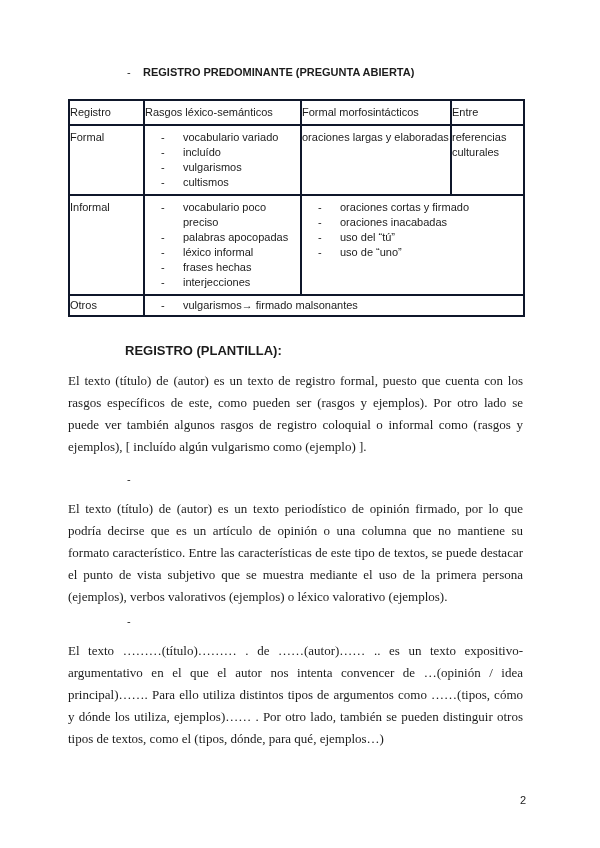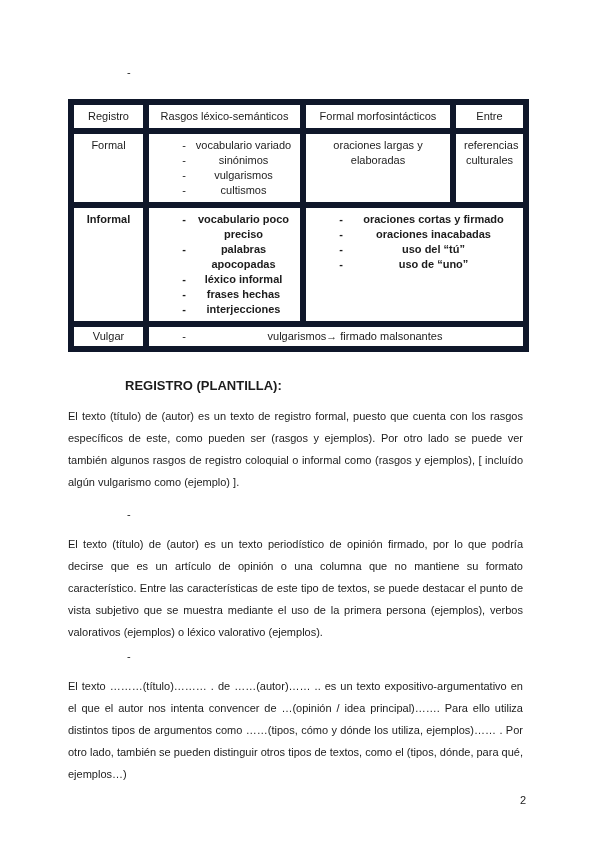--- a/index.html
+++ b/index.html
@@ -30,62 +30,64 @@
     margin-top: 27px;
   }
 
   table {
     border-collapse: collapse;
     width: 455px;
     margin-top: 20px;
     table-layout: fixed;
   }
   th, td {
-    border: 6px solid #0f172a;
+    border: 2px solid #0f172a;
     vertical-align: top;
     font-size: 11px;
     line-height: 15px;
     font-weight: normal;
-    text-align: center;
-    padding: 4px 8px;
+    text-align: left;
+    padding: 4px 0;
   }
   tr.hdr th { height: 25px; }
   tr.r-formal td { height: 63px; }
-  tr.r-informal td { height: 90px; font-weight: bold; }
+  tr.r-informal td { height: 90px; }
   tr.r-vulgar td { height: 20px; padding-top: 2px; padding-bottom: 2px; }
 
   .cell-list { margin-left: 16px; }
   .li { display: flex; }
   .li .dash { flex: 0 0 22px; }
   .li .li-t { flex: 1; }
 
   .para {
-    font-size: 11px;
+    font-size: 13px;
     line-height: 22px;
     text-align: justify;
     margin-top: 12px;
+    font-family: Liberation Serif, serif;
   }
   .h2 { margin-top: 14px; }
   .h3 { margin-top: 6px; }
 
   .page-number {
     position: absolute;
     top: 793px;
     right: 74px;
     font-size: 11px;
     line-height: 14px;
   }
 </style>
 </head>
 <body>
 
 <div class="page">
 
   <div class="heading">
     <span class="h-dash">-</span>
+    <span>REGISTRO PREDOMINANTE (PREGUNTA ABIERTA)</span>
   </div>
 
   <table>
     <colgroup>
       <col style="width:75px">
         <col style="width:157px">
         <col style="width:150px">
         <col style="width:73px">
     </colgroup>
     <tbody>
@@ -98,21 +100,21 @@
     <tr class="r-formal">
       <td>Formal</td>
       <td>
         <div class="cell-list">
           <div class="li">
                 <span class="dash">-</span>
                 <span class="li-t">vocabulario variado</span>
               </div>
           <div class="li">
                 <span class="dash">-</span>
-                <span class="li-t">sinónimos</span>
+                <span class="li-t">incluído</span>
               </div>
           <div class="li">
                 <span class="dash">-</span>
                 <span class="li-t">vulgarismos</span>
               </div>
           <div class="li">
                 <span class="dash">-</span>
                 <span class="li-t">cultismos</span>
               </div>
         </div>
@@ -161,21 +163,21 @@
                 <span class="li-t">uso del “tú”</span>
               </div>
           <div class="li">
                 <span class="dash">-</span>
                 <span class="li-t">uso de “uno”</span>
               </div>
         </div>
       </td>
     </tr>
     <tr class="r-vulgar">
-      <td>Vulgar</td>
+      <td>Otros</td>
       <td colspan="3">
         <div class="cell-list">
           <div class="li">
                 <span class="dash">-</span>
                 <span class="li-t">vulgarismos→ firmado malsonantes</span>
               </div>
         </div>
       </td>
     </tr>
   </tbody>

